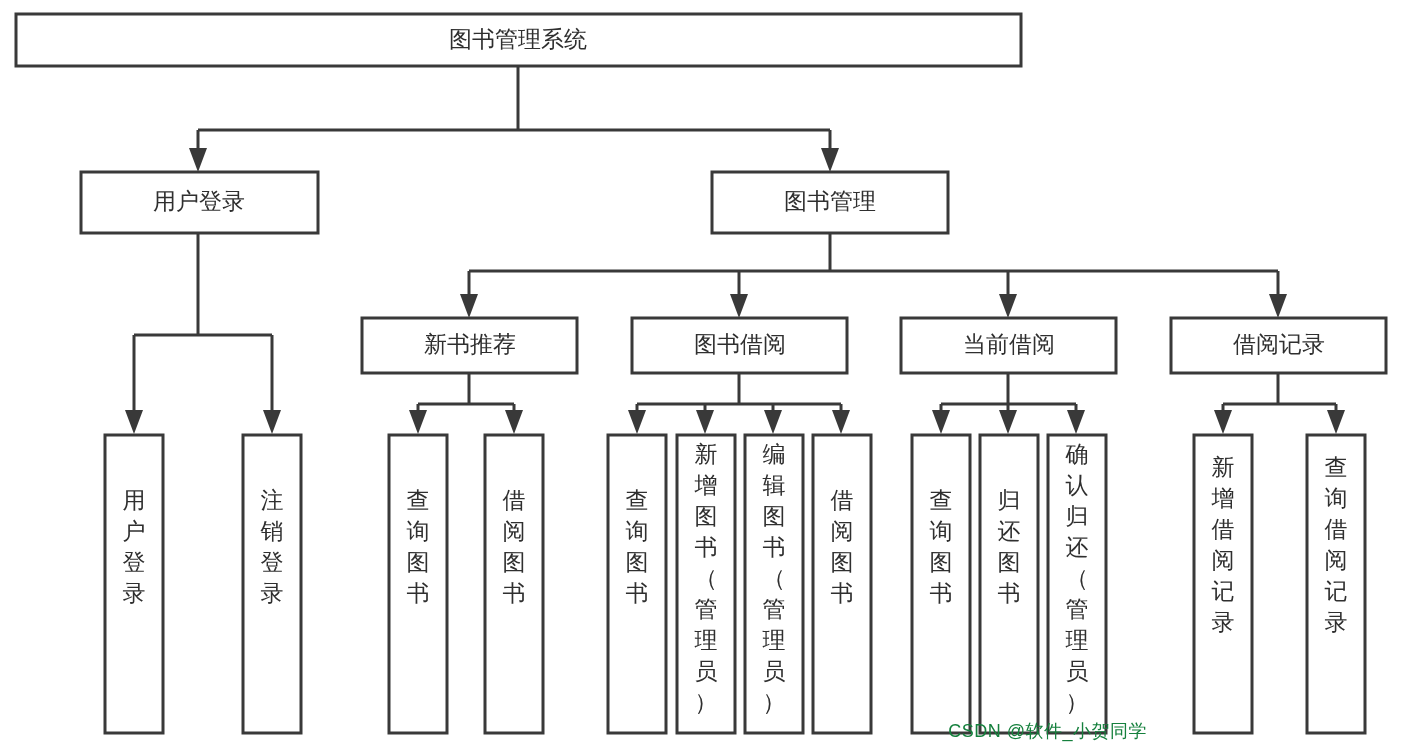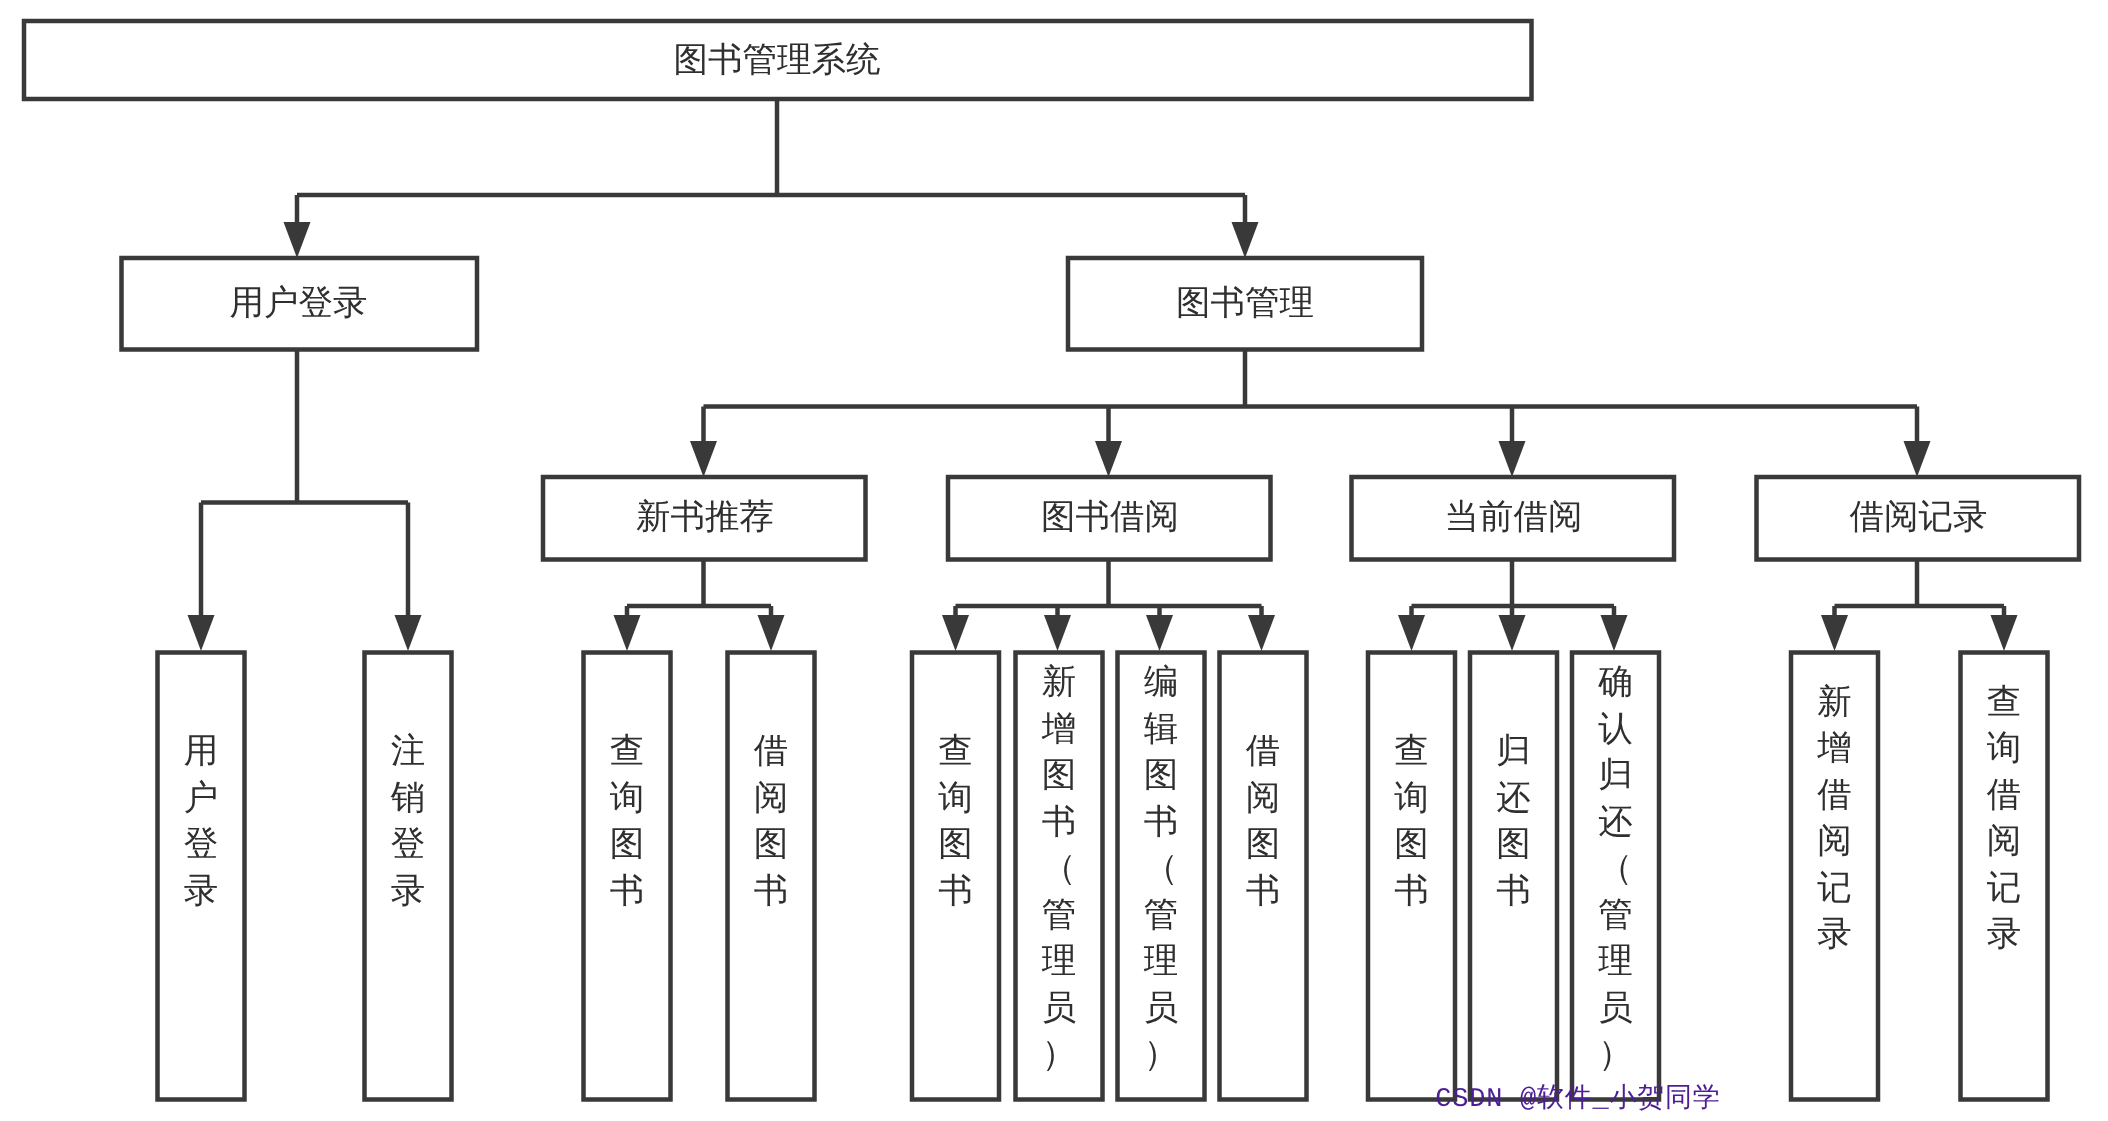--- a/index.html
+++ b/index.html
@@ -49,23 +49,23 @@
   .node-label-vertical {
     fill: #2f2f2f;
     font-family: "Liberation Sans", "DejaVu Sans", sans-serif;
     font-size: 23px;
     text-anchor: middle;
   }
   .watermark {
     position: absolute;
     right: 8px;
     bottom: 4px;
-    font-family: Liberation Mono, monospace;
+    font-family: Liberation Sans, sans-serif;
     font-size: 18px;
-    color: #4c1d95;
+    color: #15803d;
     white-space: nowrap;
     letter-spacing: 0.5px;
     pointer-events: none;
   }
 </style>
 </head>
 <body>
 
 <div id="diagram-root">
   <svg class="flowchart" viewBox="0 0 1405 747" xmlns="http://www.w3.org/2000/svg">

